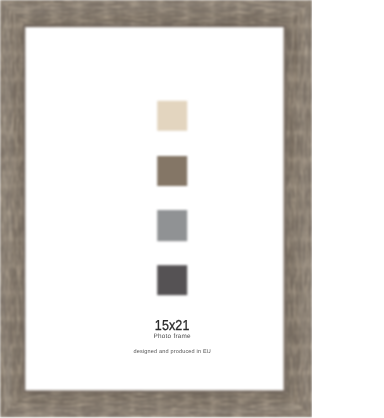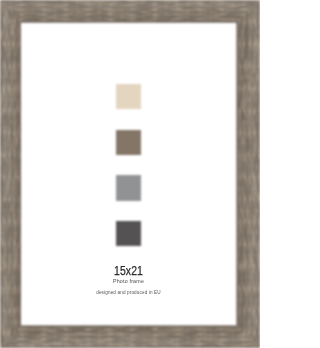--- a/index.html
+++ b/index.html
@@ -15,21 +15,21 @@
   }
   .soft {
     filter: blur(0.8px);
   }
   .soft-text {
     filter: blur(0.35px);
   }
   .frame-art { position: absolute; left: 0; top: 0; display: block; }
   .mat-content {
     position: absolute;
-    left: 20px; top: 23px;
+    left: 35px; top: 23px;
     width: 215px; height: 302px;
   }
   .swatch-stack {
     filter: blur(0.8px);
     position: absolute;
     left: 95.7px; top: 61.3px;
     width: 26px;
   }
   .swatch { width: 25.6px; height: 25.2px; margin-bottom: 20.35px; }
   .caption-block {

